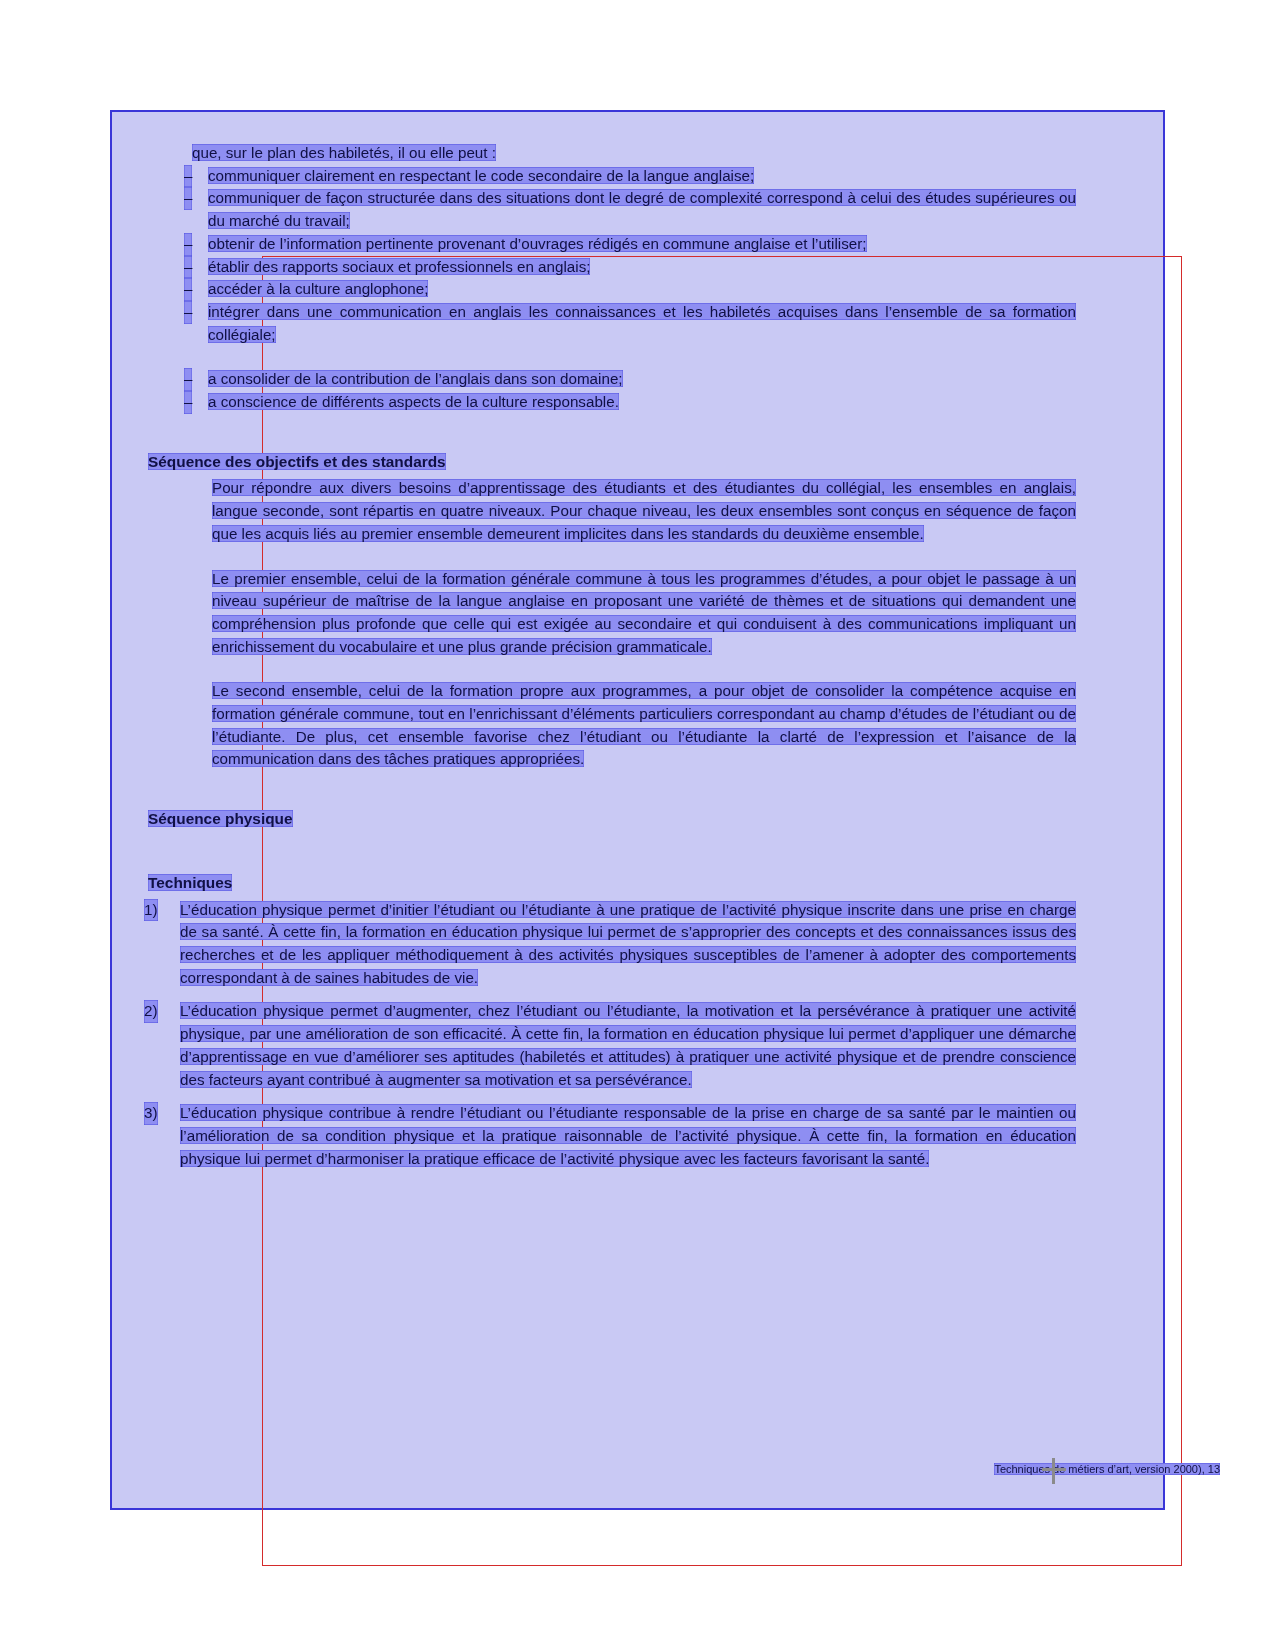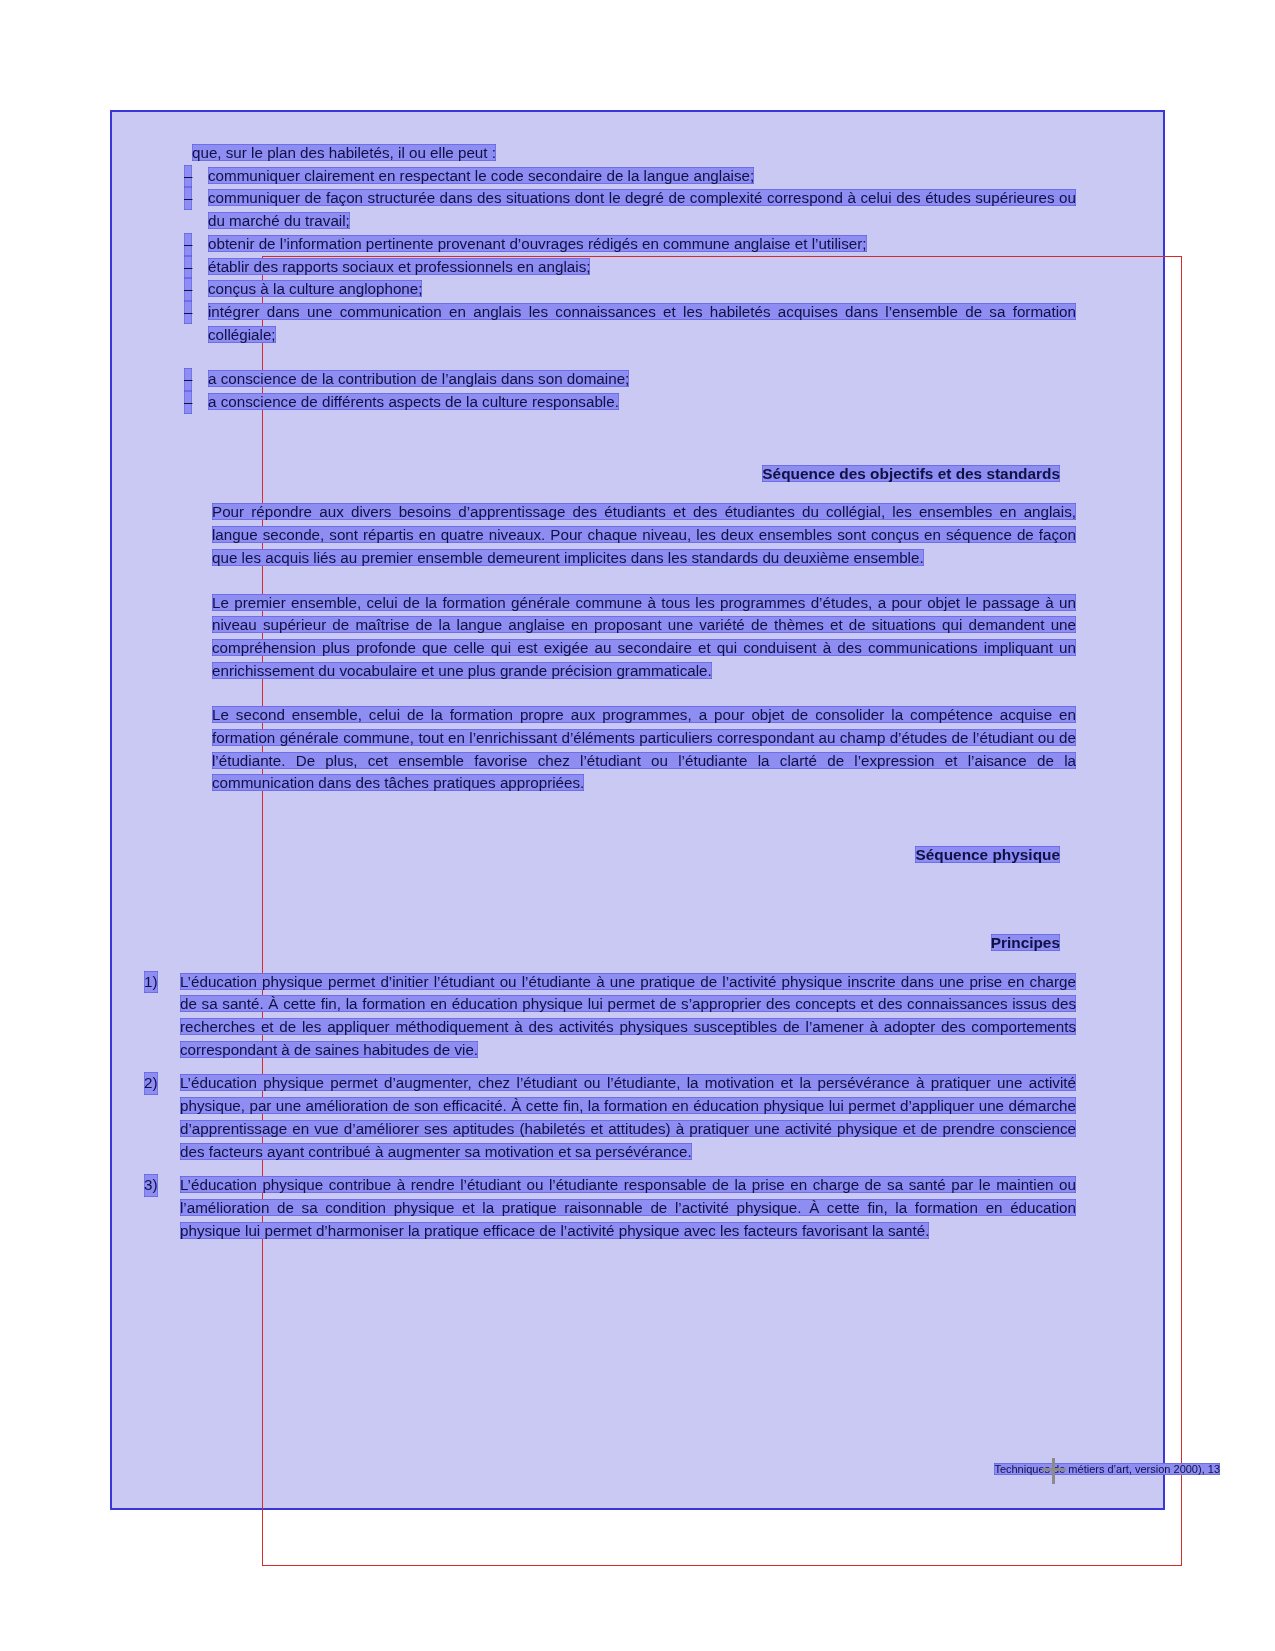--- a/index.html
+++ b/index.html
@@ -88,23 +88,22 @@
   }
   ul.bullets li .dash {
     position: absolute;
     left: 14px;
     top: 0;
   }
 
   h3.heading {
     font-size: 15.4px;
     font-weight: bold;
-    margin: 16px;
+    margin: 4px;
     line-height: 22.7px;
-    text-align: right;
   }
 
   
   ol.numbered {
     list-style: none;
     margin: 0;
     padding: 0;
   }
   ol.numbered li {
     position: relative;
@@ -156,29 +155,29 @@
 
 <div class="text-layer">
 
   <p class="para lead-in"><span class="sel">que, sur le plan des habiletés, il ou elle peut :</span></p>
 
   <ul class="bullets">
     <li><span class="dash sel">–</span><span class="sel">communiquer clairement en respectant le code secondaire de la langue anglaise;</span></li>
     <li><span class="dash sel">–</span><span class="sel">communiquer de façon structurée dans des situations dont le degré de complexité correspond à celui des études supérieures ou du marché du travail;</span></li>
     <li><span class="dash sel">–</span><span class="sel">obtenir de l’information pertinente provenant d’ouvrages rédigés en commune anglaise et l’utiliser;</span></li>
     <li><span class="dash sel">–</span><span class="sel">établir des rapports sociaux et professionnels en anglais;</span></li>
-    <li><span class="dash sel">–</span><span class="sel">conçus à la culture anglophone;</span></li>
+    <li><span class="dash sel">–</span><span class="sel">accéder à la culture anglophone;</span></li>
     <li><span class="dash sel">–</span><span class="sel">intégrer dans une communication en anglais les connaissances et les habiletés acquises dans l’ensemble de sa formation collégiale;</span></li>
   </ul>
 
   <div class="gap"></div>
 
 
   <ul class="bullets">
-    <li><span class="dash sel">–</span><span class="sel">a conscience de la contribution de l’anglais dans son domaine;</span></li>
+    <li><span class="dash sel">–</span><span class="sel">a consolider de la contribution de l’anglais dans son domaine;</span></li>
     <li><span class="dash sel">–</span><span class="sel">a conscience de différents aspects de la culture responsable.</span></li>
   </ul>
 
   <div class="gap"></div>
   <div class="gap-sm"></div>
 
   <h3 class="heading"><span class="sel">Séquence des objectifs et des standards</span></h3>
 
   <p class="para"><span class="sel">Pour répondre aux divers besoins d’apprentissage des étudiants et des étudiantes du collégial, les ensembles en anglais, langue seconde, sont répartis en quatre niveaux. Pour chaque niveau, les deux ensembles sont conçus en séquence de façon que les acquis liés au premier ensemble demeurent implicites dans les standards du deuxième ensemble.</span></p>
 
@@ -192,21 +191,21 @@
 
   <div class="gap"></div>
   <div class="gap-sm"></div>
 
   <h3 class="heading"><span class="sel">Séquence physique</span></h3>
 
 
   <div class="gap"></div>
   <div class="gap-sm"></div>
 
-  <h3 class="heading"><span class="sel">Principes</span></h3>
+  <h3 class="heading"><span class="sel">Techniques</span></h3>
 
   <ol class="numbered">
     <li><span class="num sel">1)</span><span class="sel">L’éducation physique permet d’initier l’étudiant ou l’étudiante à une pratique de l’activité physique inscrite dans une prise en charge de sa santé. À cette fin, la formation en éducation physique lui permet de s’approprier des concepts et des connaissances issus des recherches et de les appliquer méthodiquement à des activités physiques susceptibles de l’amener à adopter des comportements correspondant à de saines habitudes de vie.</span></li>
     <li><span class="num sel">2)</span><span class="sel">L’éducation physique permet d’augmenter, chez l’étudiant ou l’étudiante, la motivation et la persévérance à pratiquer une activité physique, par une amélioration de son efficacité. À cette fin, la formation en éducation physique lui permet d’appliquer une démarche d’apprentissage en vue d’améliorer ses aptitudes (habiletés et attitudes) à pratiquer une activité physique et de prendre conscience des facteurs ayant contribué à augmenter sa motivation et sa persévérance.</span></li>
     <li><span class="num sel">3)</span><span class="sel">L’éducation physique contribue à rendre l’étudiant ou l’étudiante responsable de la prise en charge de sa santé par le maintien ou l’amélioration de sa condition physique et la pratique raisonnable de l’activité physique. À cette fin, la formation en éducation physique lui permet d’harmoniser la pratique efficace de l’activité physique avec les facteurs favorisant la santé.</span></li>
   </ol>
 
   <div class="footer-line"><span class="sel">Techniques de métiers d’art, version 2000),    13</span></div>
 </div>
 

